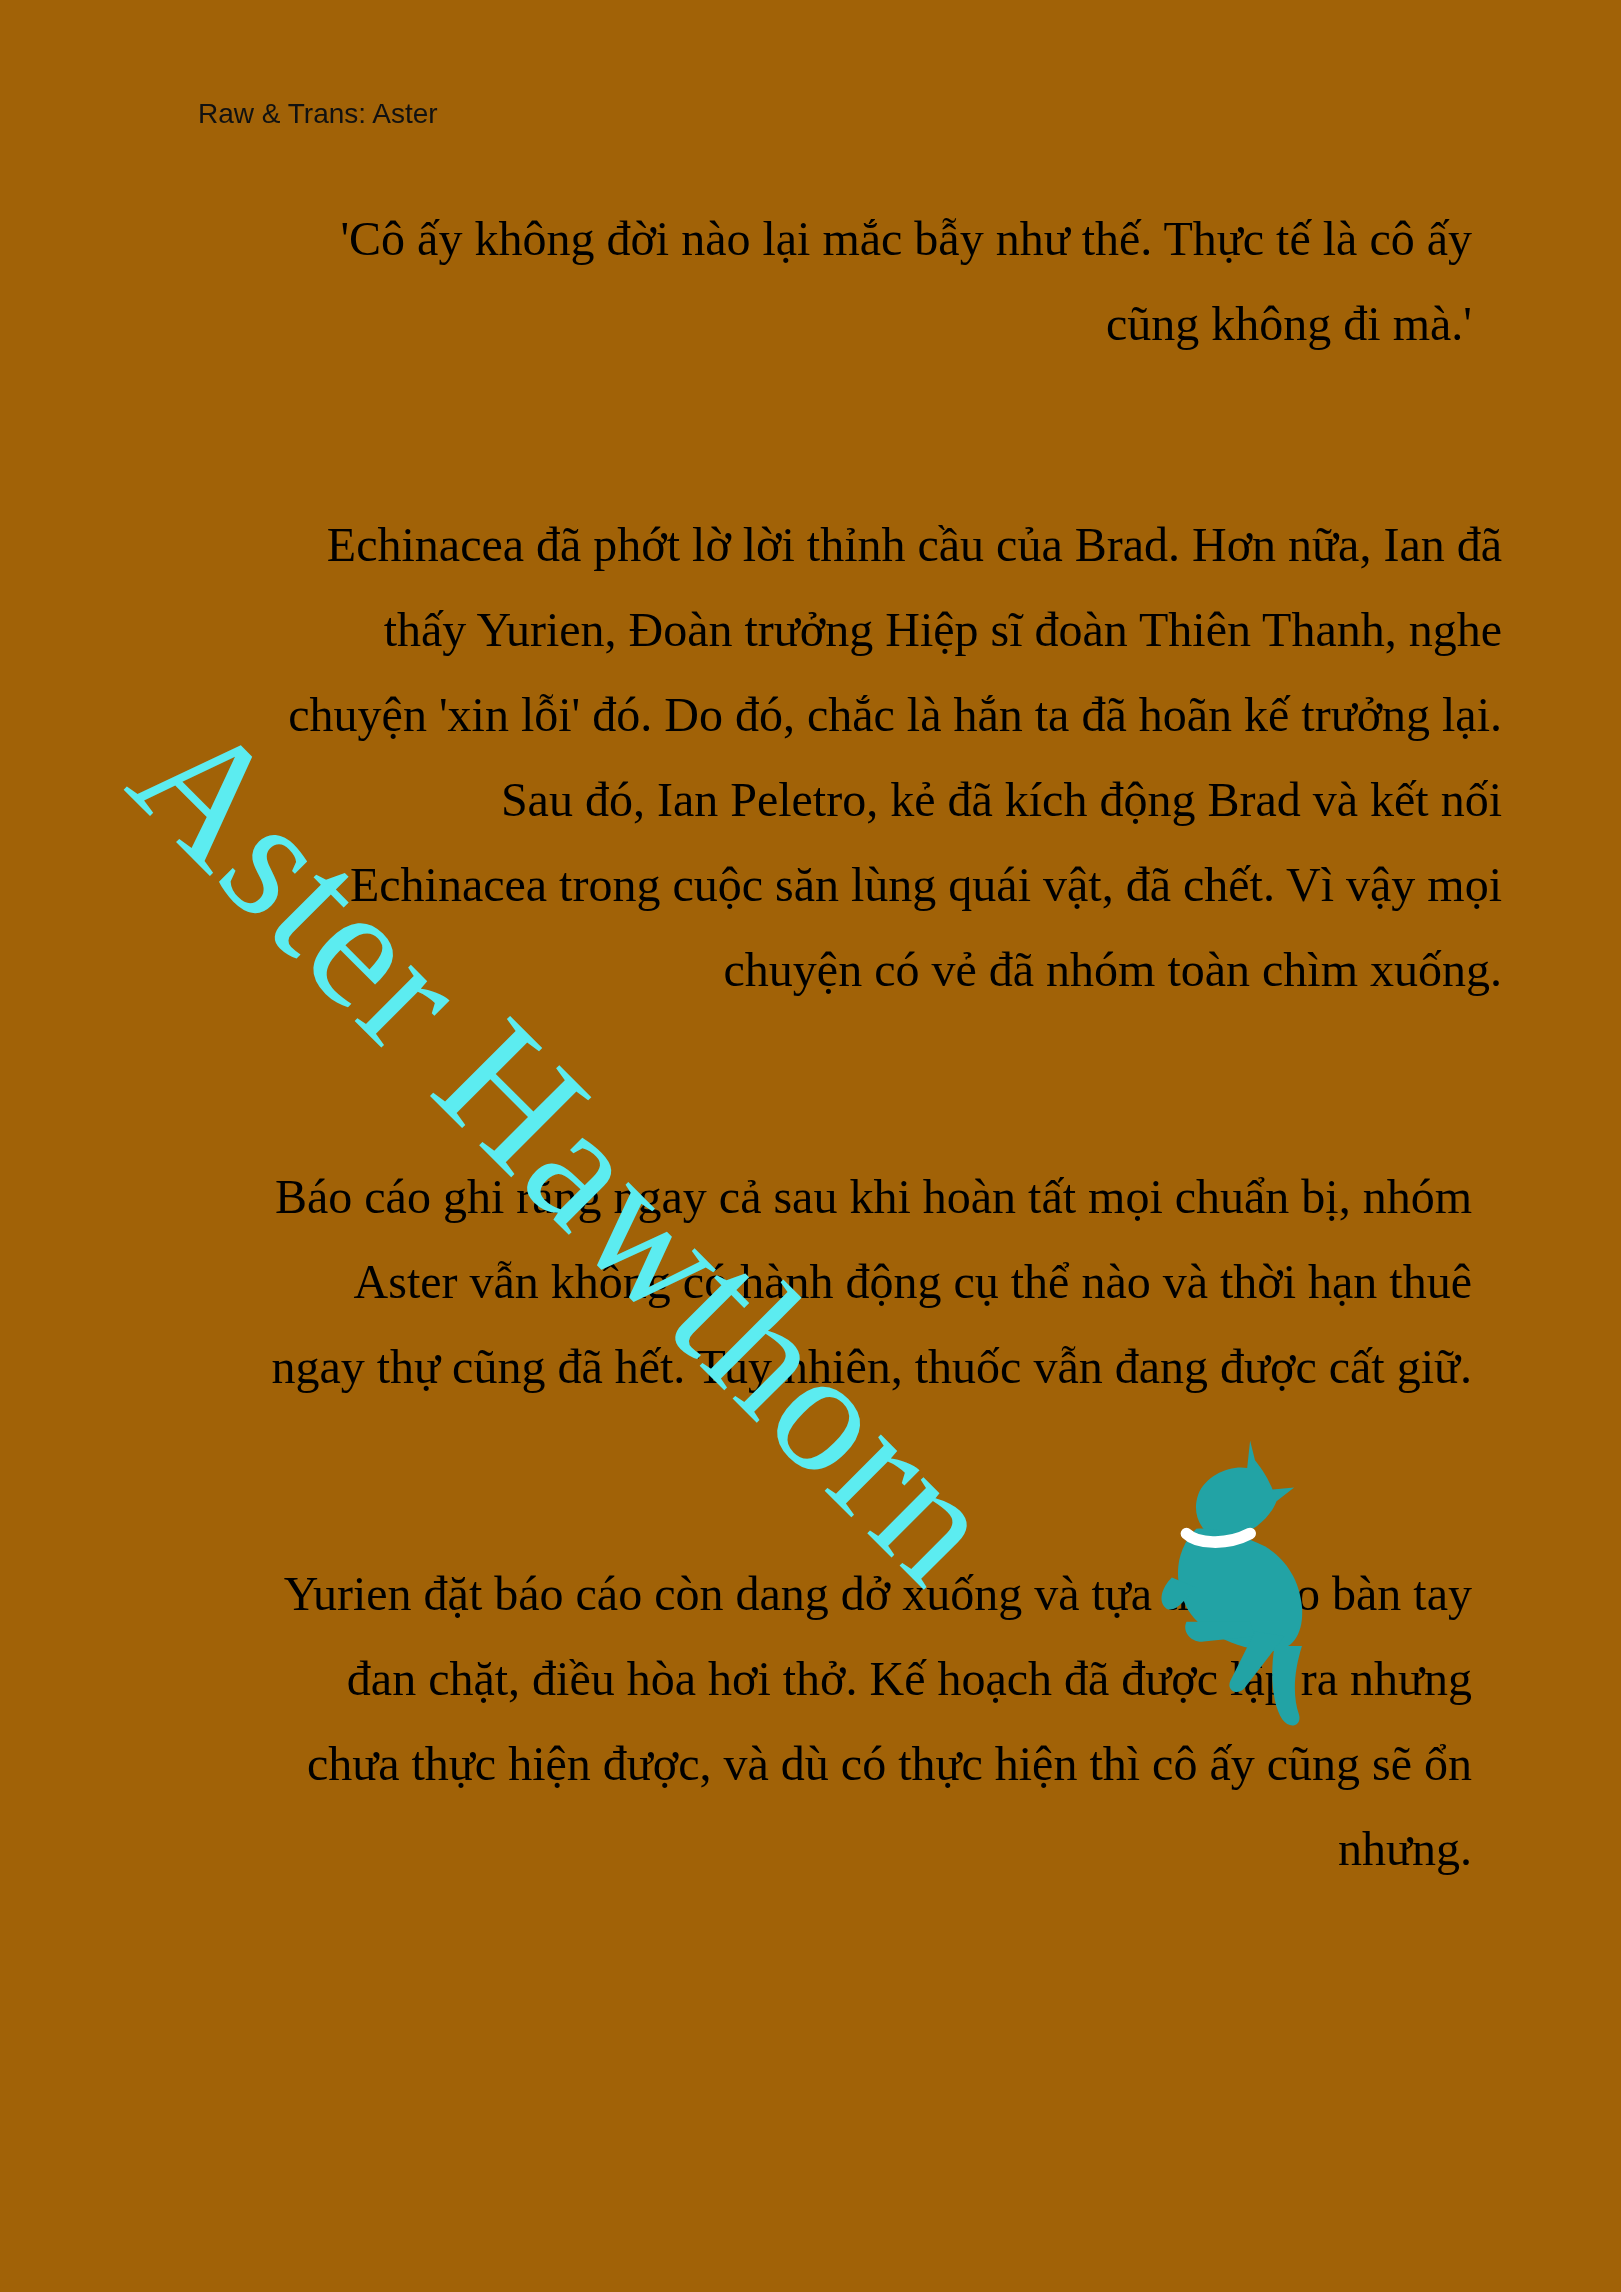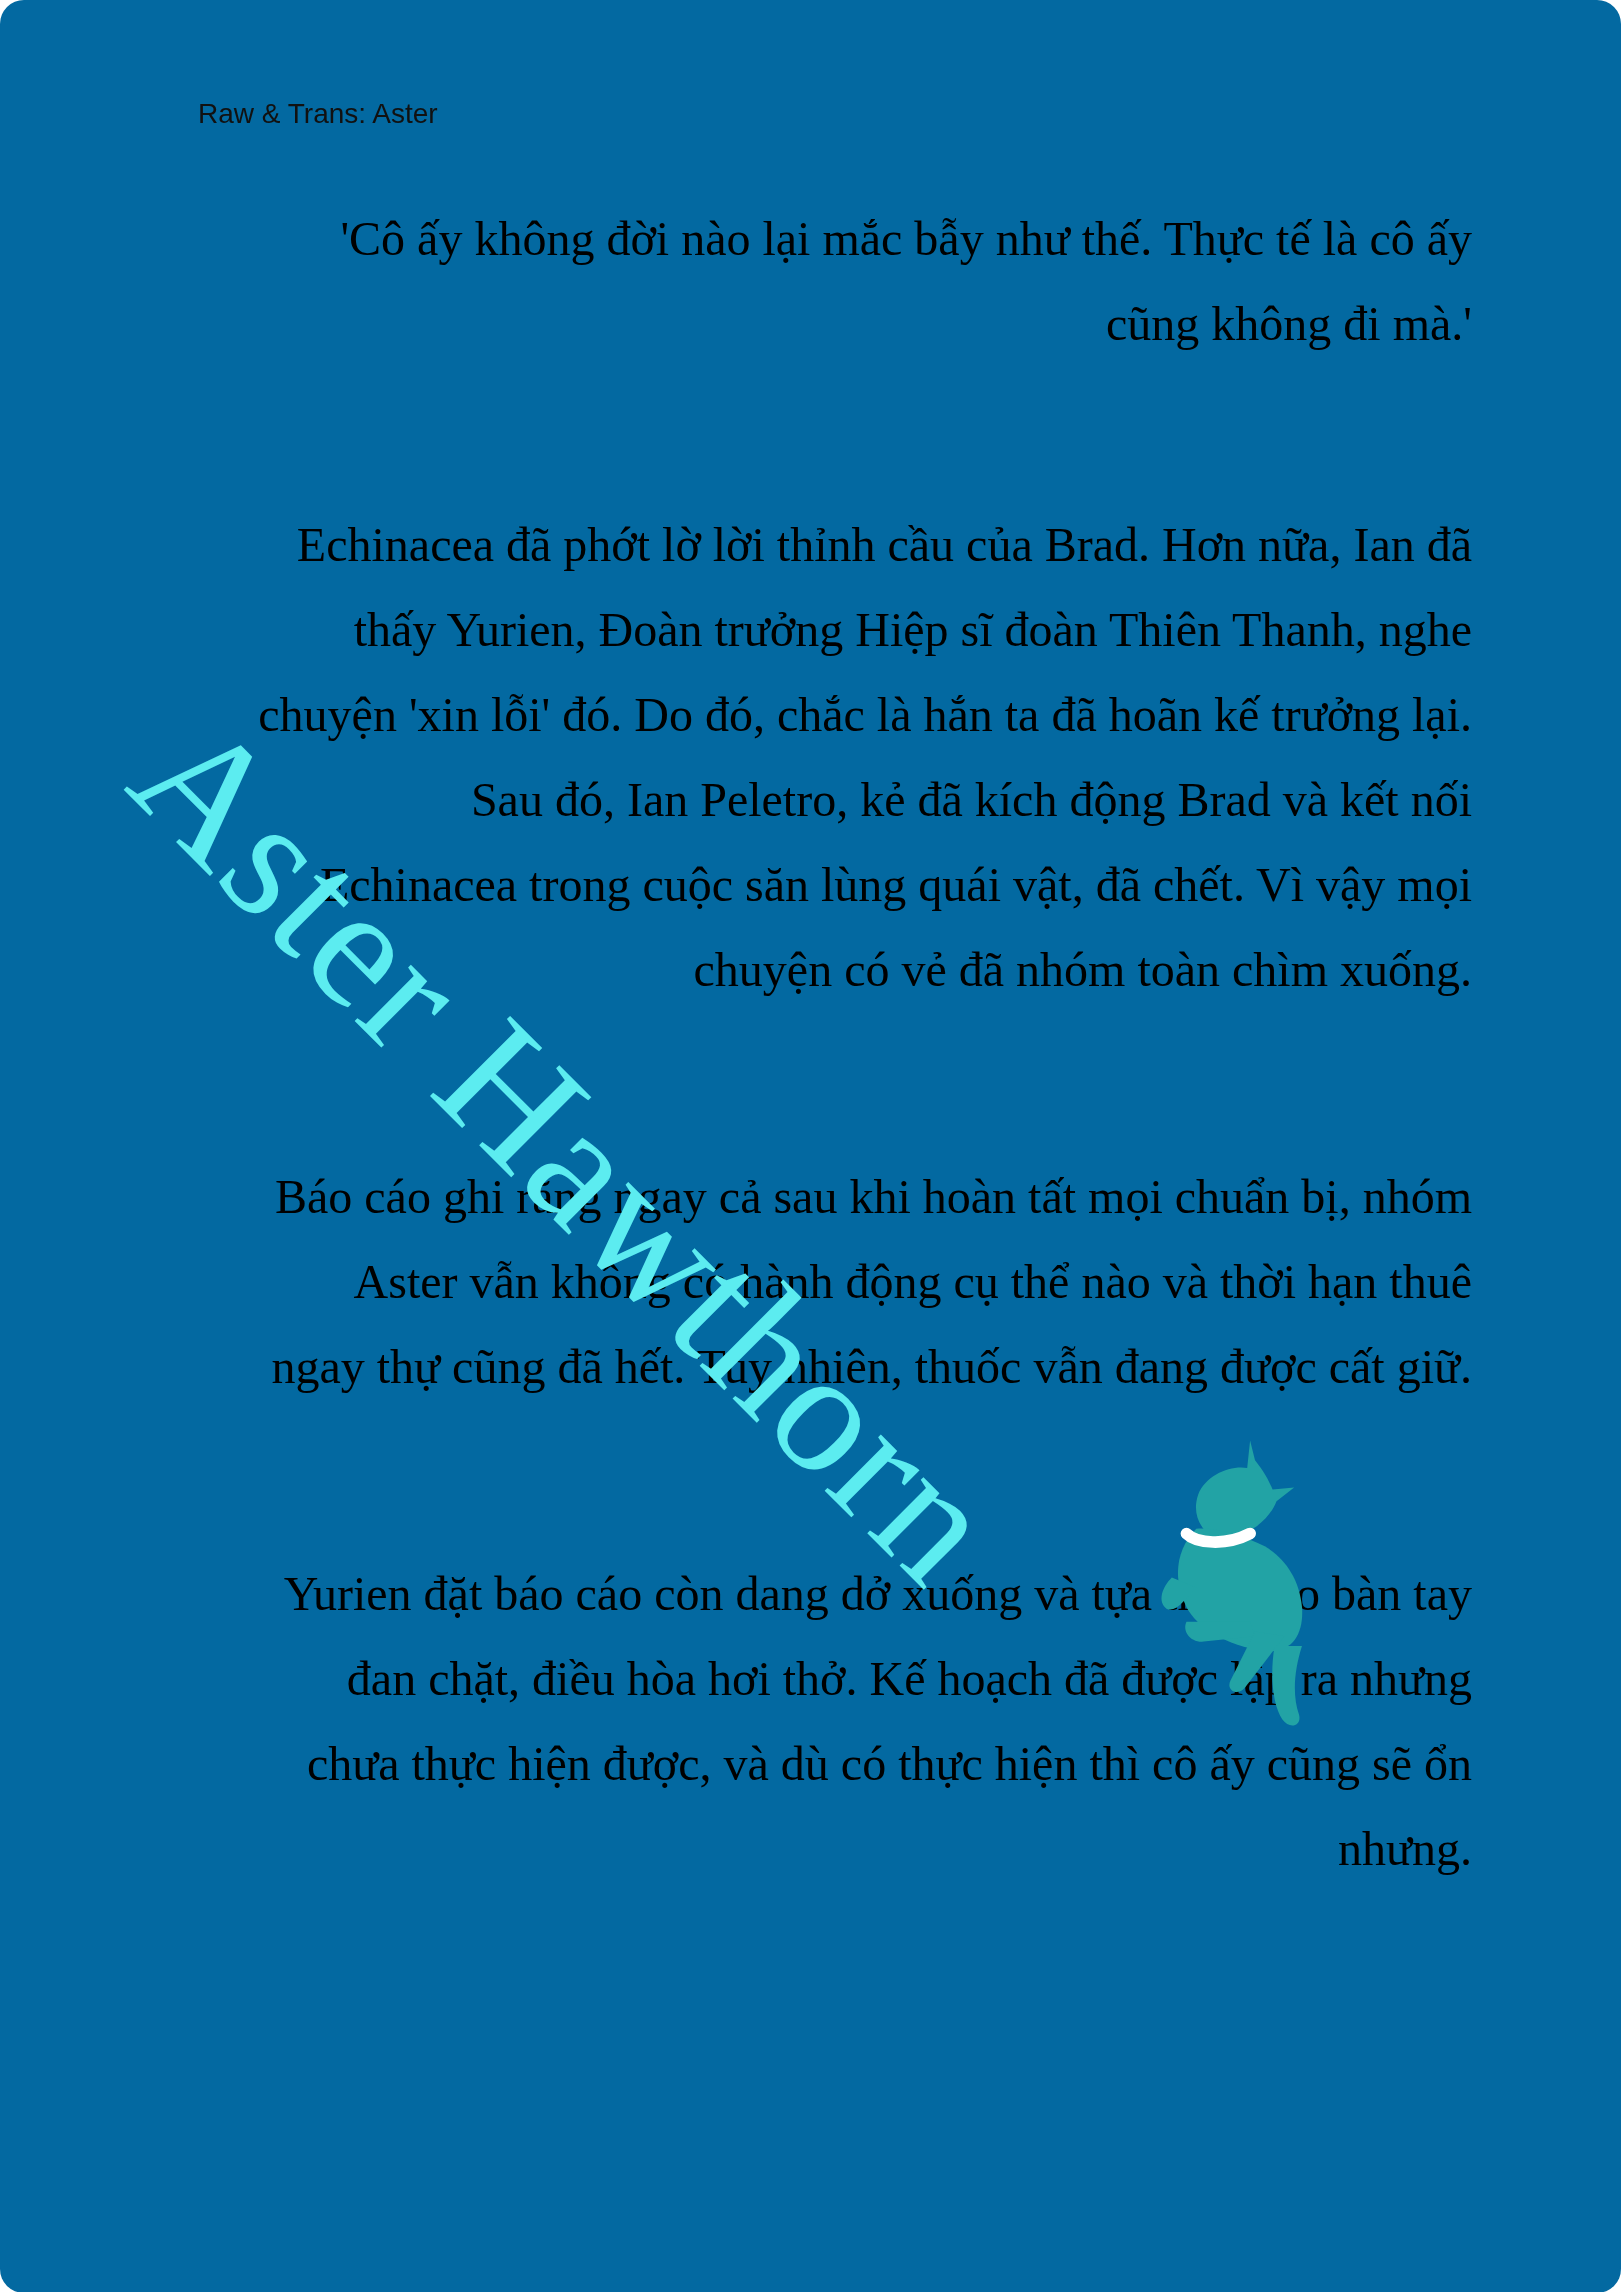--- a/index.html
+++ b/index.html
@@ -1,30 +1,30 @@
 <!DOCTYPE html>
 <html><head>
 <meta charset="utf-8">
 <style>
   html, body { margin: 0; padding: 0; background: #ffffff; }
   body { width: 1621px; height: 2293px; position: relative; overflow: hidden; }
-  .page { position: absolute; inset: 0; background: #0369a1; border-radius: 24px; }
+  .page { position: absolute; inset: 0; background: #a16207; }
   .header {
     position: absolute; left: 198px; top: 98px;
     font-family: "Liberation Sans", sans-serif; font-size: 28px; color: #111111;
   }
   .body-text {
     position: absolute; left: 198px; width: 1274px;
     font-family: "Liberation Serif", serif; font-size: 48px; color: #000000;
     line-height: 85px;
     text-align: right;
   }
   .line { display: block; white-space: nowrap; }
   .p1 { top: 196px; }
-  .p2 { top: 502px; }
+  .p2 { top: 502px; margin-left: 30px; }
   .p3 { top: 1154px; }
   .p4 { top: 1551px; }
   .watermark {
     position: absolute; left: 225px; top: 686px;
     transform-origin: 0 0; transform: rotate(45deg);
     font-family: "Liberation Serif", serif; font-size: 173px;
     color: #5cecf0; white-space: nowrap; letter-spacing: 2px;
     pointer-events: none; line-height: 1;
   }
   .cat { position: absolute; left: 1157px; top: 1421px; width: 196px; height: 323px; }

